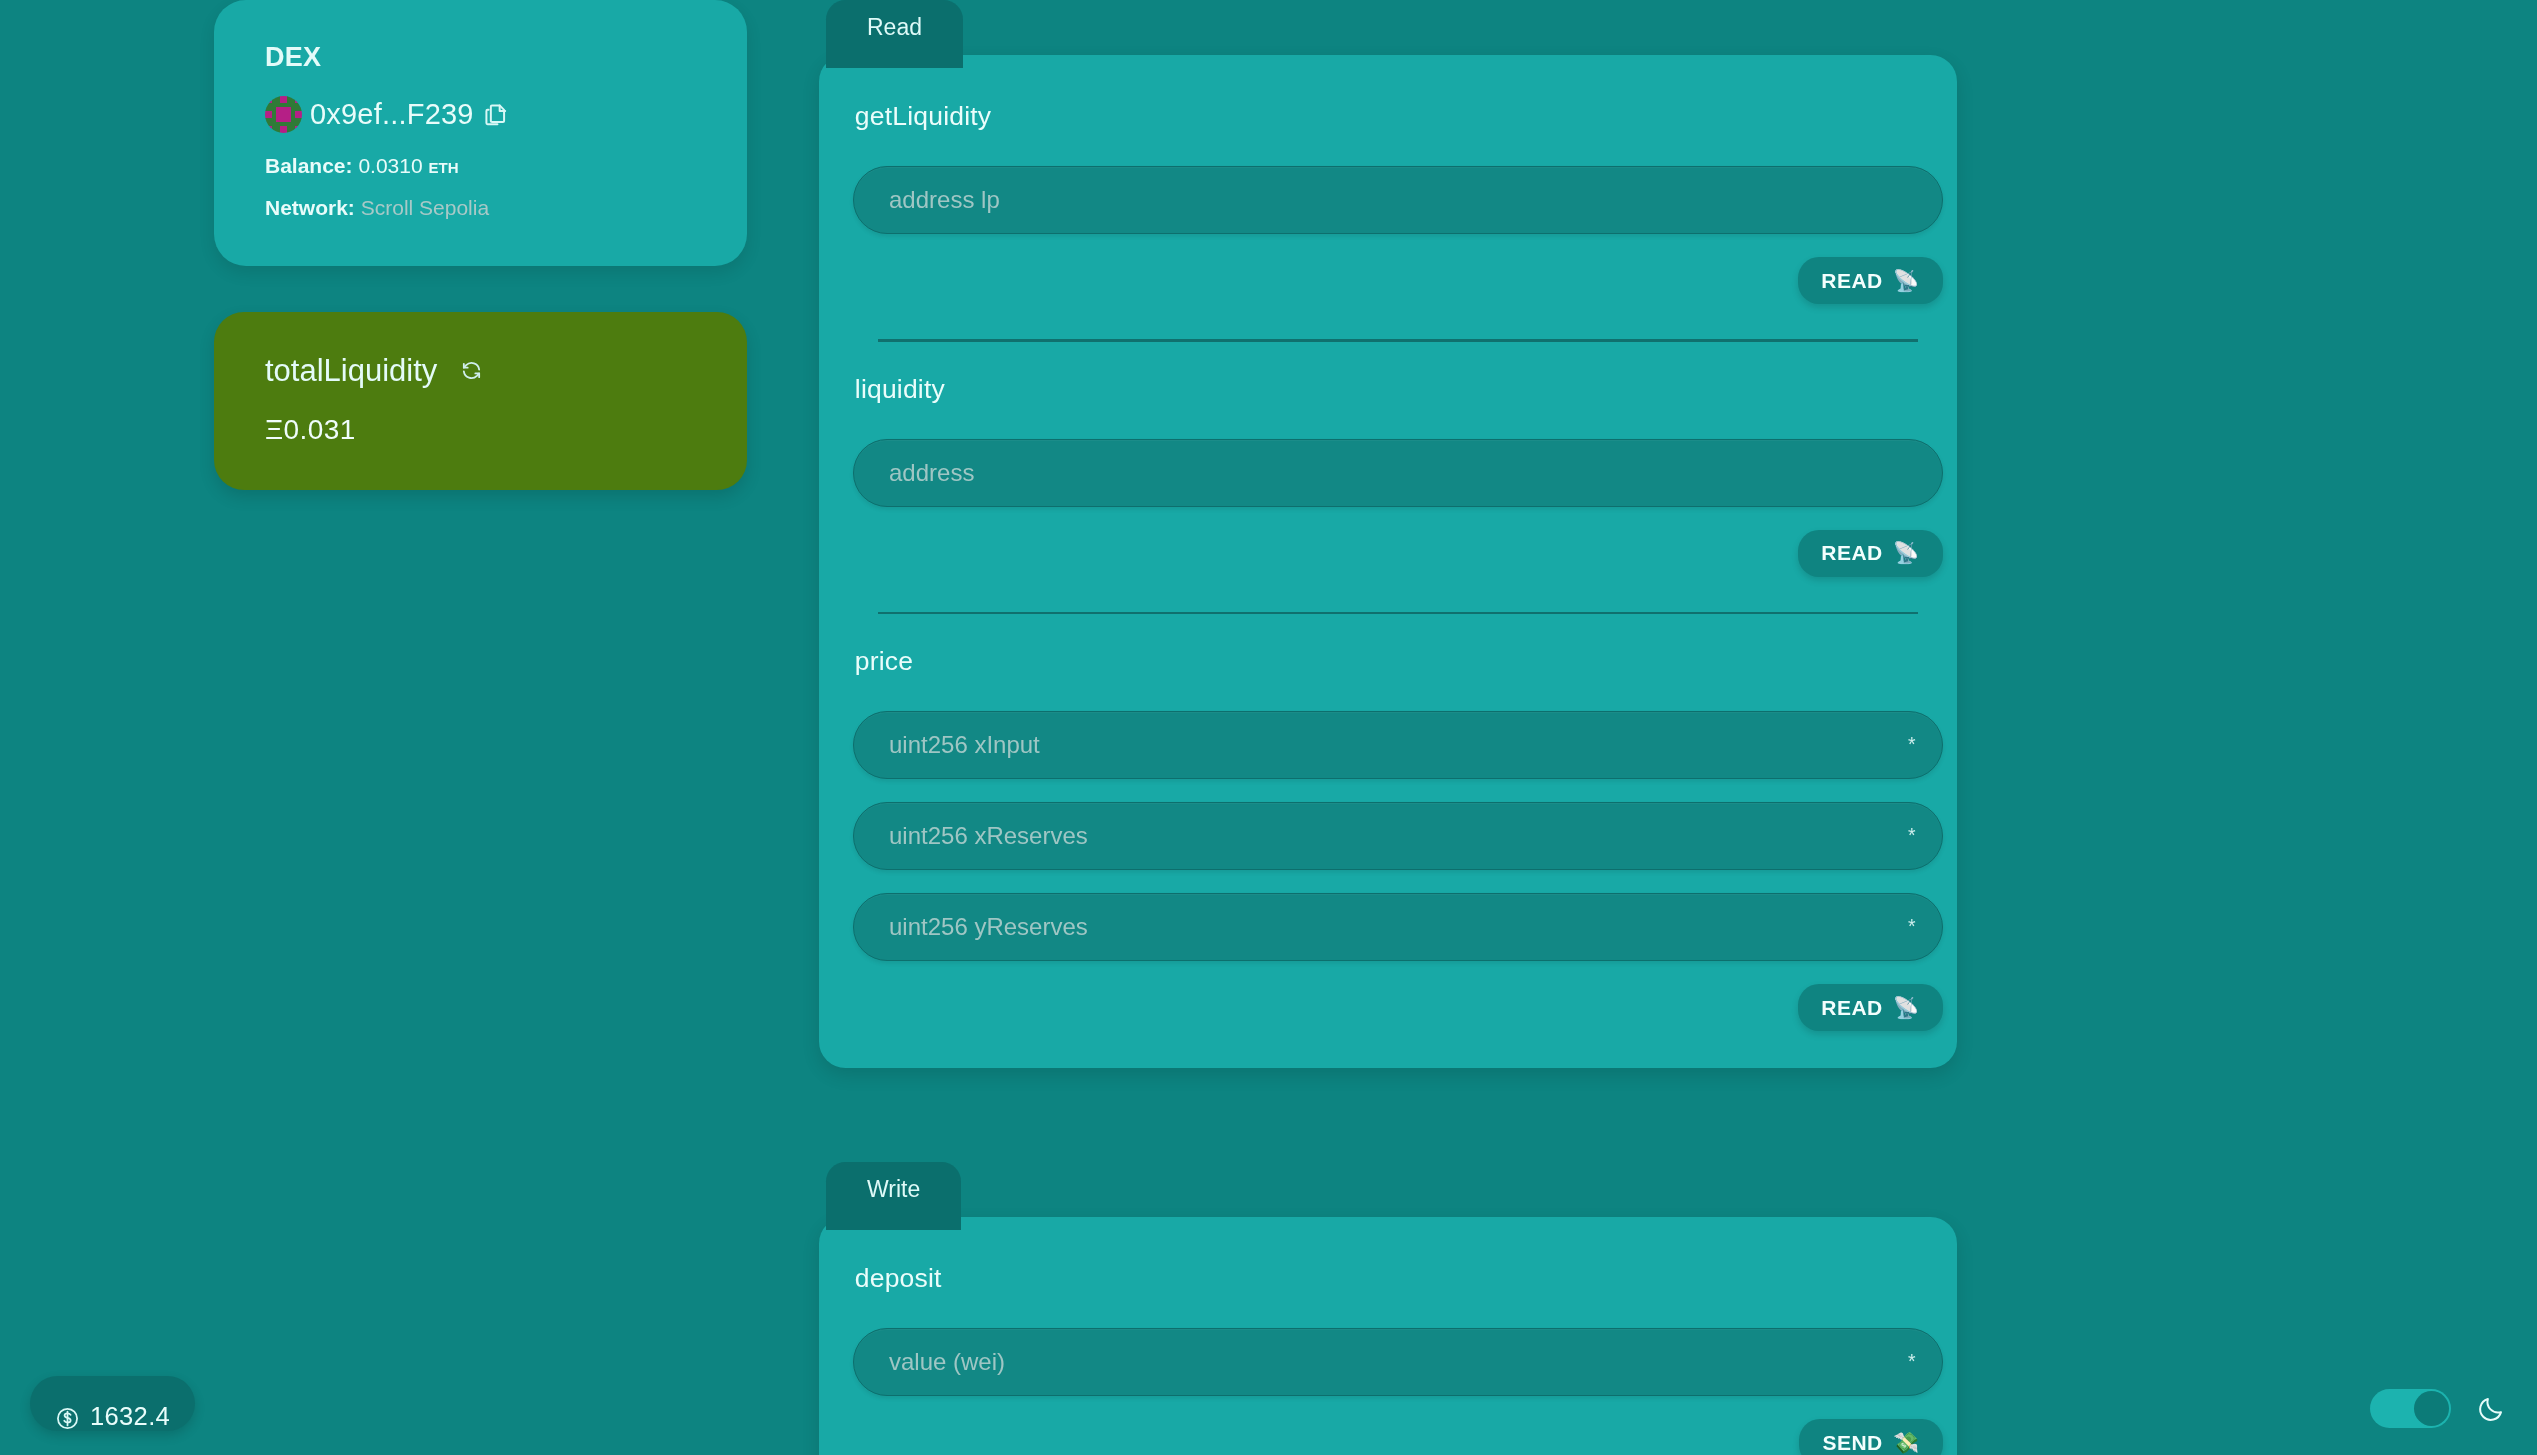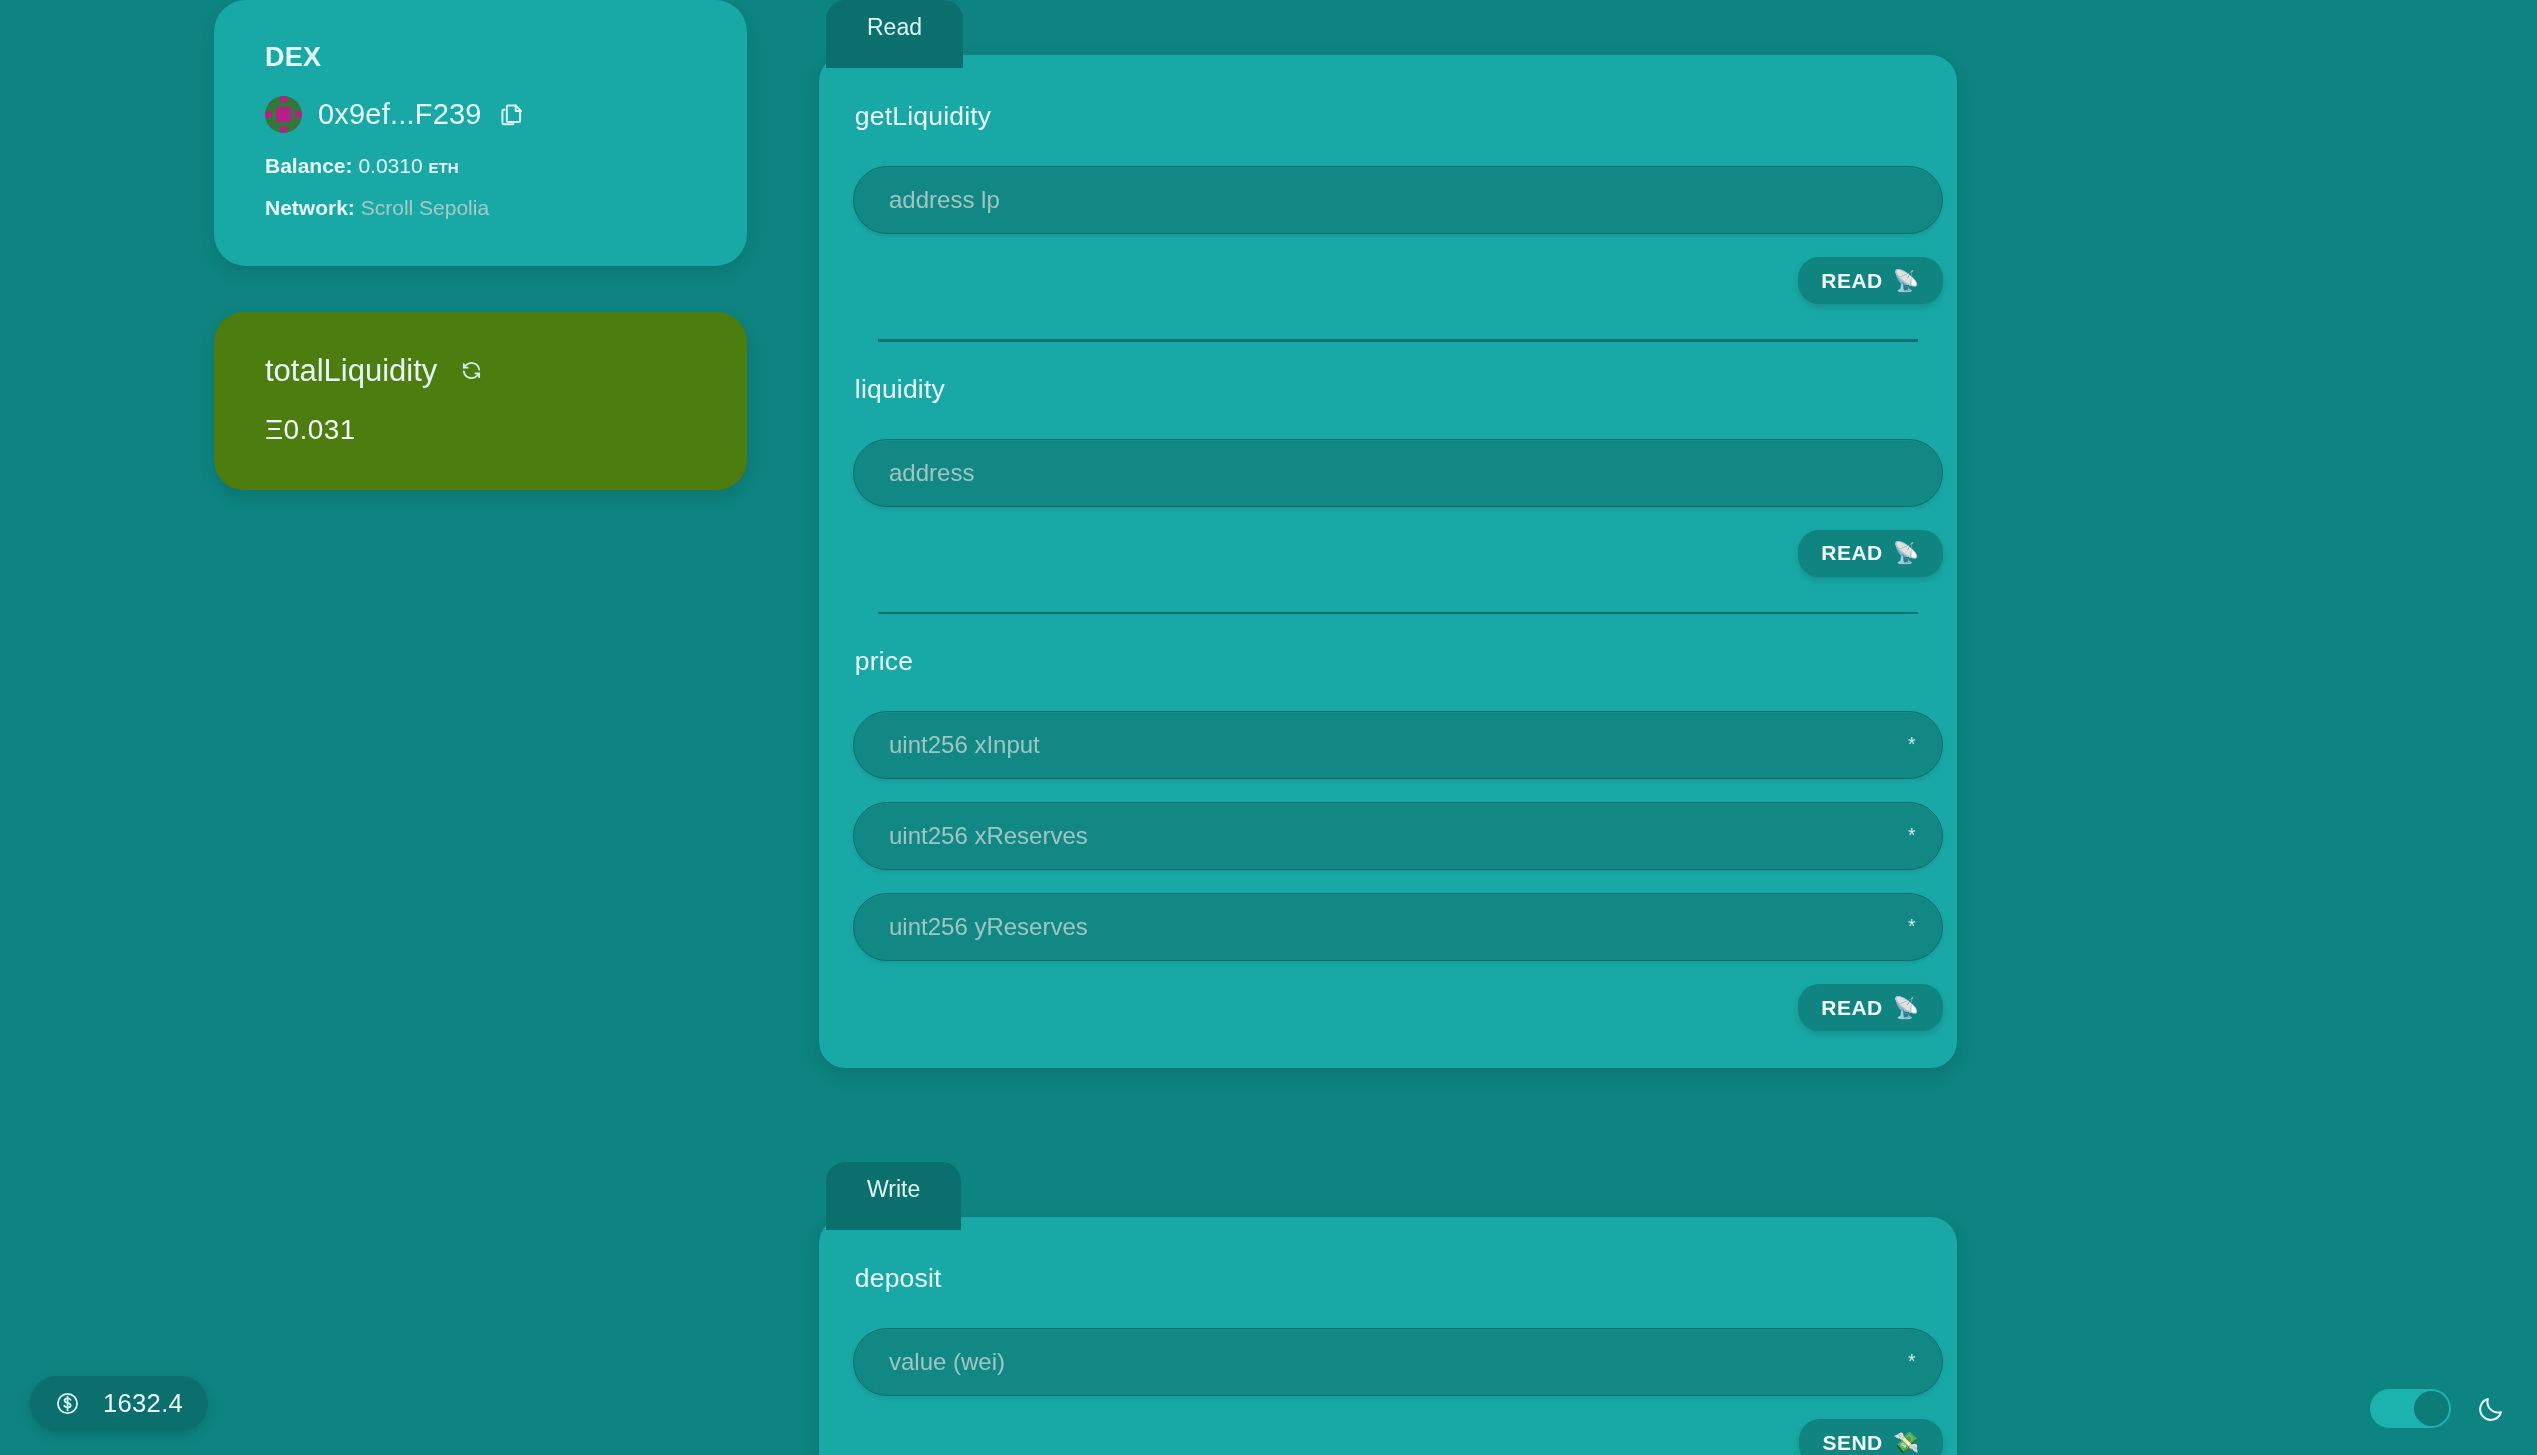--- a/index.html
+++ b/index.html
@@ -37,21 +37,21 @@
     font-size: 27px;
     font-weight: bold;
     letter-spacing: 0.3px;
     color: #e3fbf9;
     margin-bottom: 23px;
   }
 
   .addr-row {
     display: flex;
     align-items: center;
-    gap: 16px;
+    gap: 8px;
     margin-bottom: 21px;
   }
 
   .avatar {
     width: 37px;
     height: 37px;
     border-radius: 50%;
     flex: 0 0 37px;
     background-color: #b51f86;
     background-image:
@@ -216,22 +216,22 @@
 
   
   .price-pill {
     position: absolute;
     left: 30px;
     bottom: 25px;
     background: #0b6f6d;
     border-radius: 881px;
     height: 55px;
     display: flex;
-    align-items: center;
-    gap: 23px;
+    align-items: flex-end;
+    gap: 10px;
     padding: 0 25px;
     box-shadow: 0 4.4px 10.6px rgba(0,0,0,0.15);
     cursor: pointer;
   }
   .price-pill .amount {
     font-size: 25.6px;
     color: #e9fdfb;
     letter-spacing: 0.3px;
   }
 

